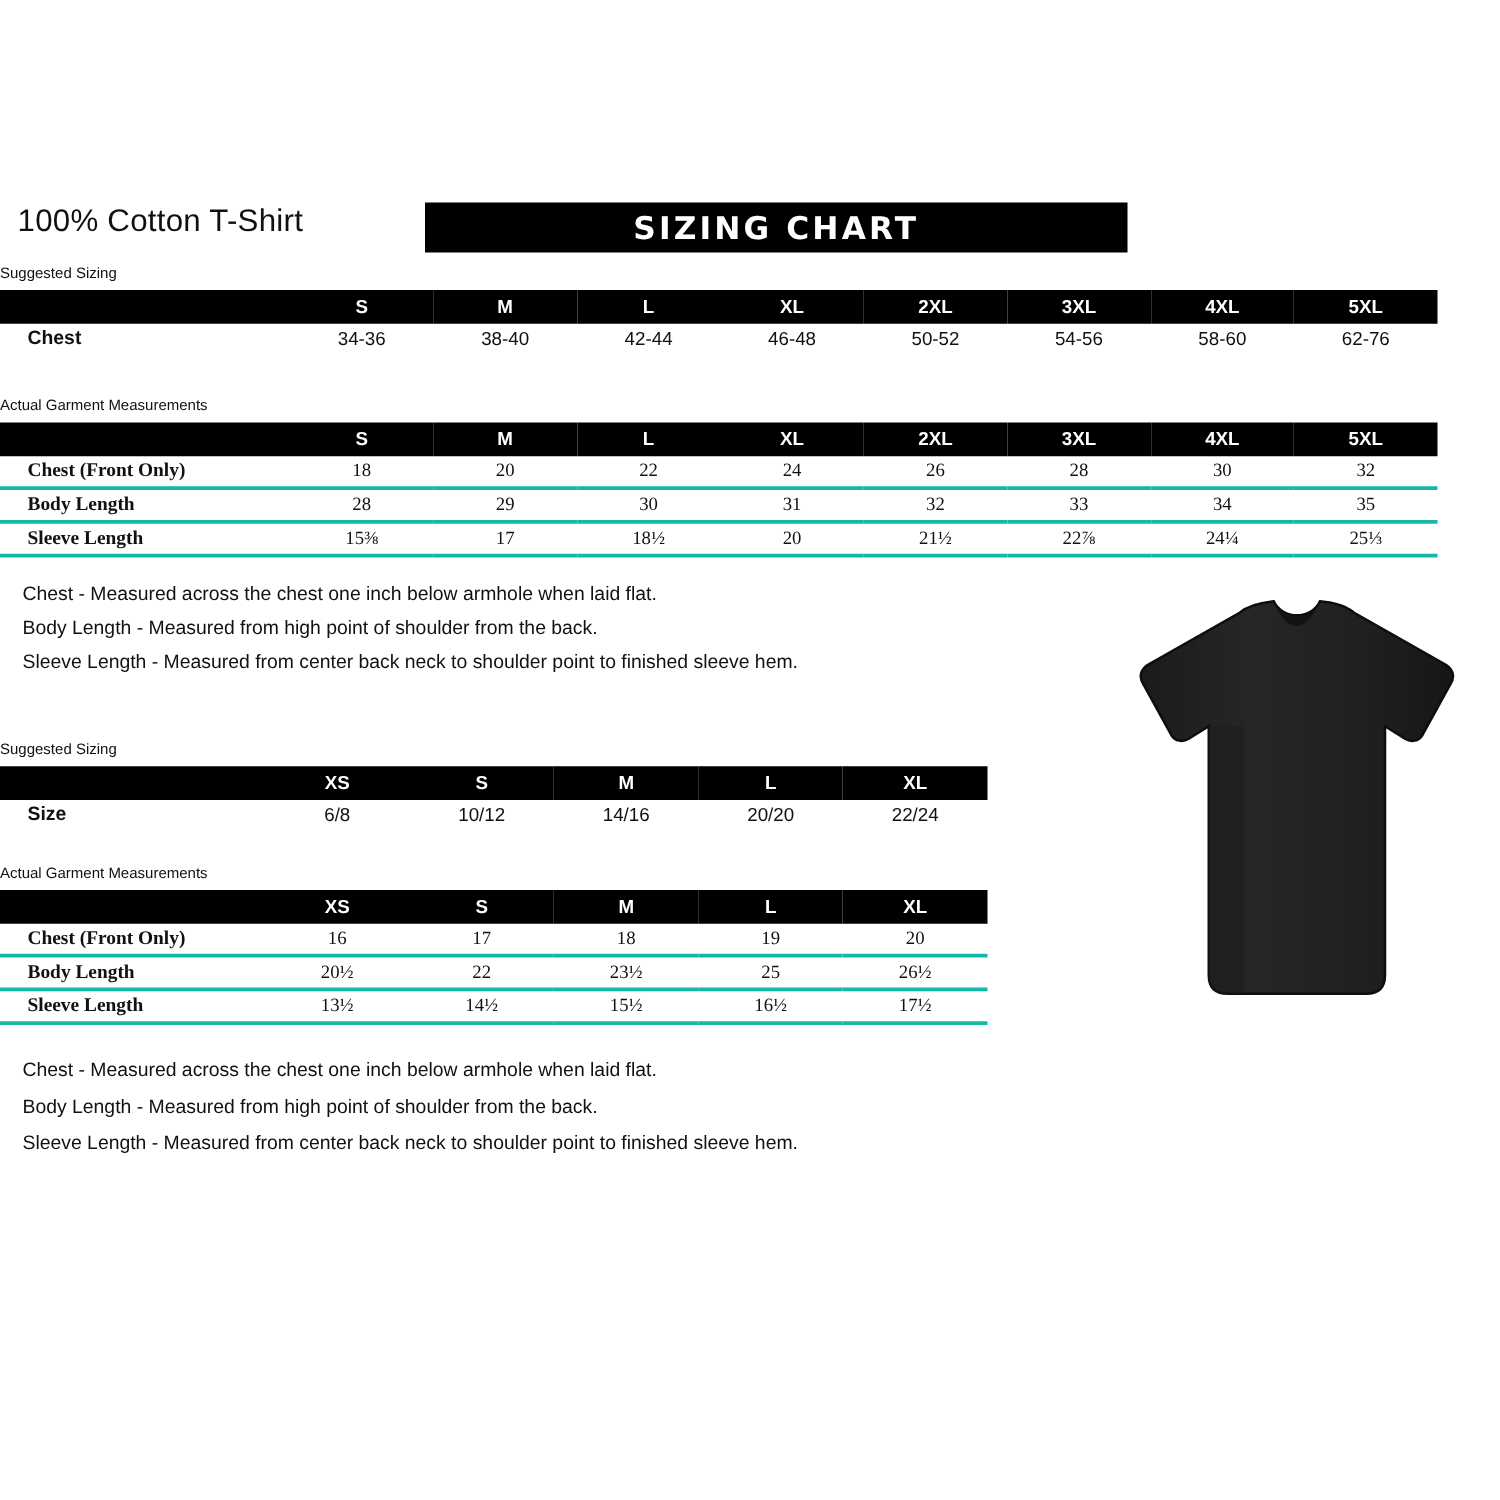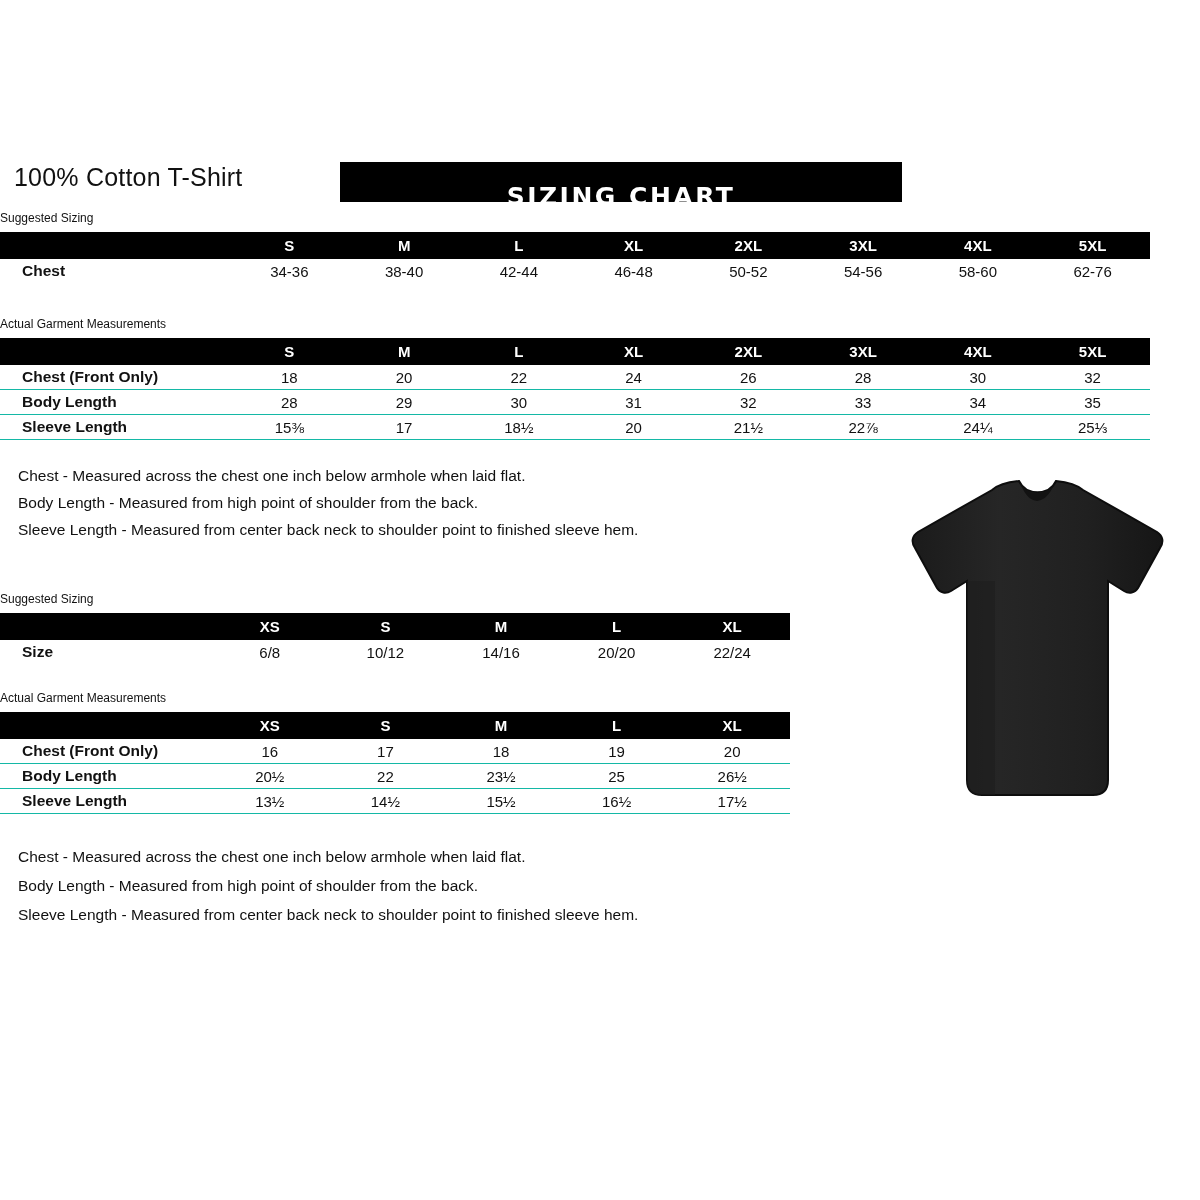--- a/index.html
+++ b/index.html
@@ -38,21 +38,21 @@
     position: absolute;
     left: 340px;
     top: 162px;
     width: 562px;
     height: 40px;
     background: #000;
   }
   .sizing-chart-banner .label {
     position: absolute;
     left: 0; right: 0;
-    top: 20px;
+    top: 6px;
     text-align: center;
     color: #fff;
     font-size: 25px;
     font-weight: bold;
     letter-spacing: 2.5px;
     font-family: "DejaVu Sans", sans-serif;
   }
 
   .section-label {
     position: absolute;
@@ -88,21 +88,22 @@
   .tbl td.rowlabel {
     text-align: left;
     padding-left: 22px;
     font-weight: bold;
     font-size: 15.5px;
   }
   .tbl td.val {
     text-align: center;
   }
   .tbl .ruled td {
-    border-bottom: 1px solid #14b8a6;
+    border-bottom: 3px solid #14b8a6;
+    font-family: Liberation Serif, serif;
   }
   .tbl .noline td {
     border-bottom: none;
   }
 
   
   .adult-sugg { left: 0px; top: 232px; width: 1150px; }
   .adult-sugg col.c0 { width: 232px; }
   .adult-actual { left: 0px; top: 338px; width: 1150px; }
   .adult-actual col.c0 { width: 232px; }

